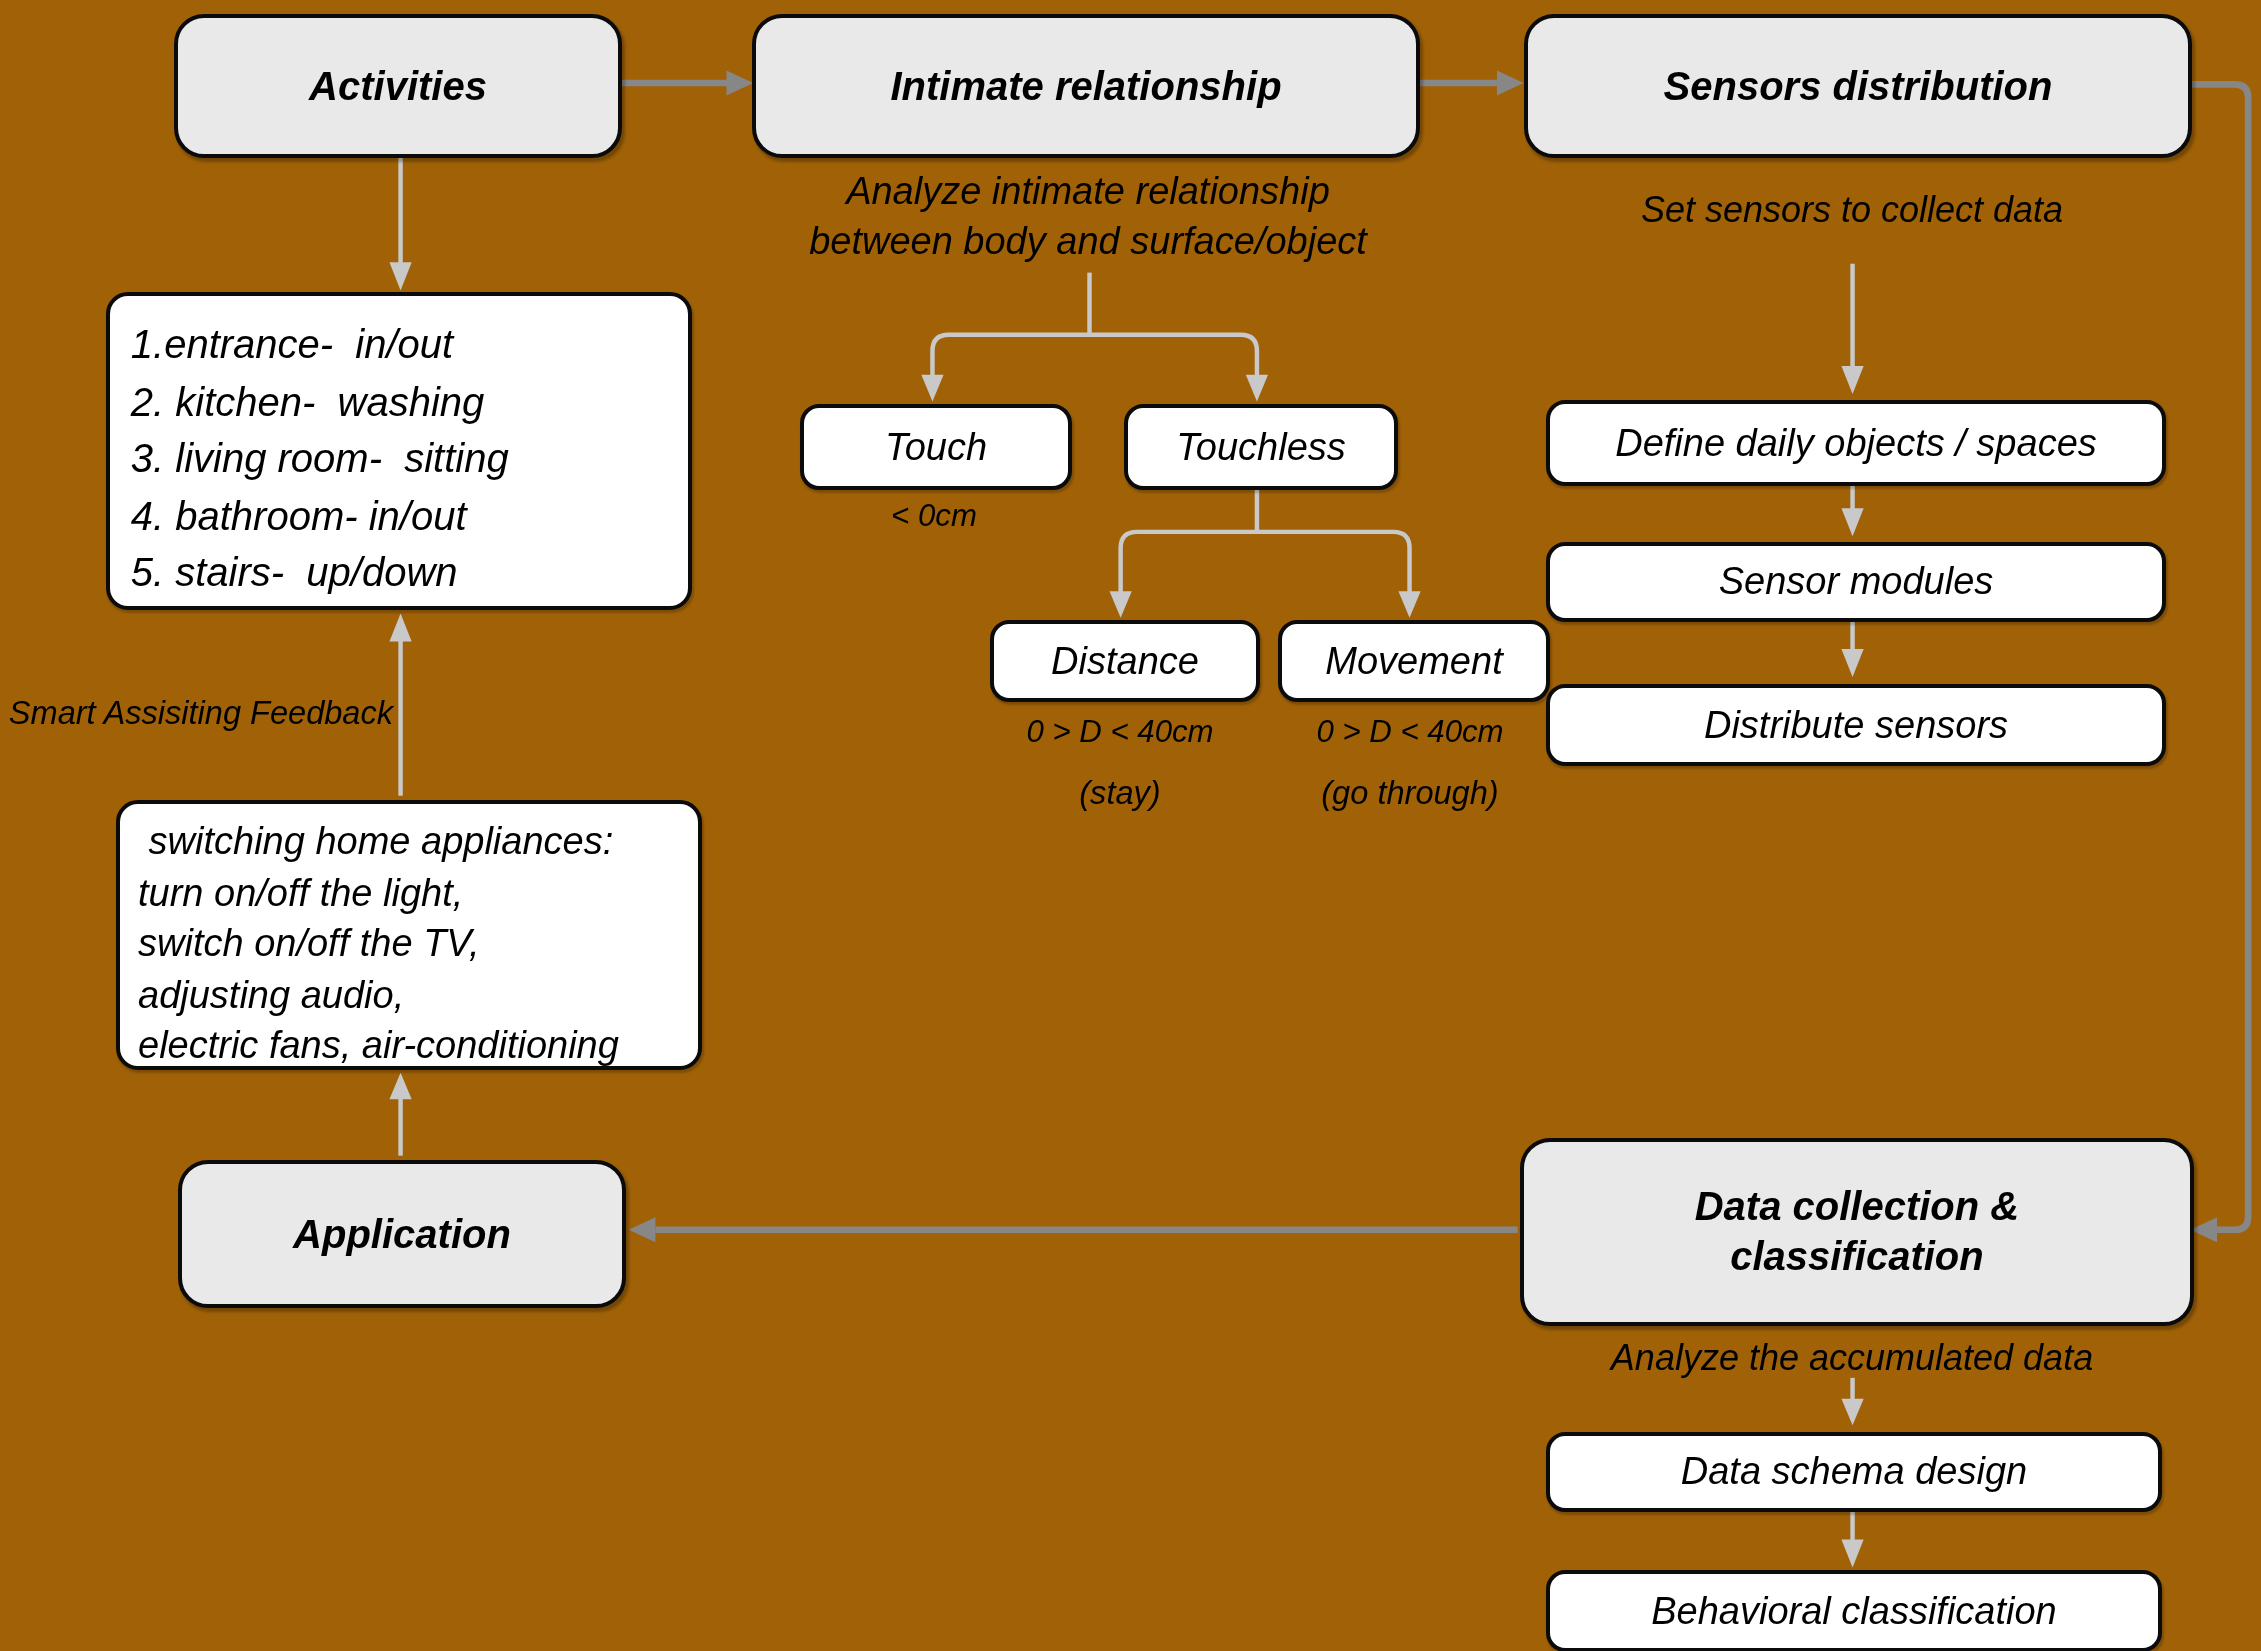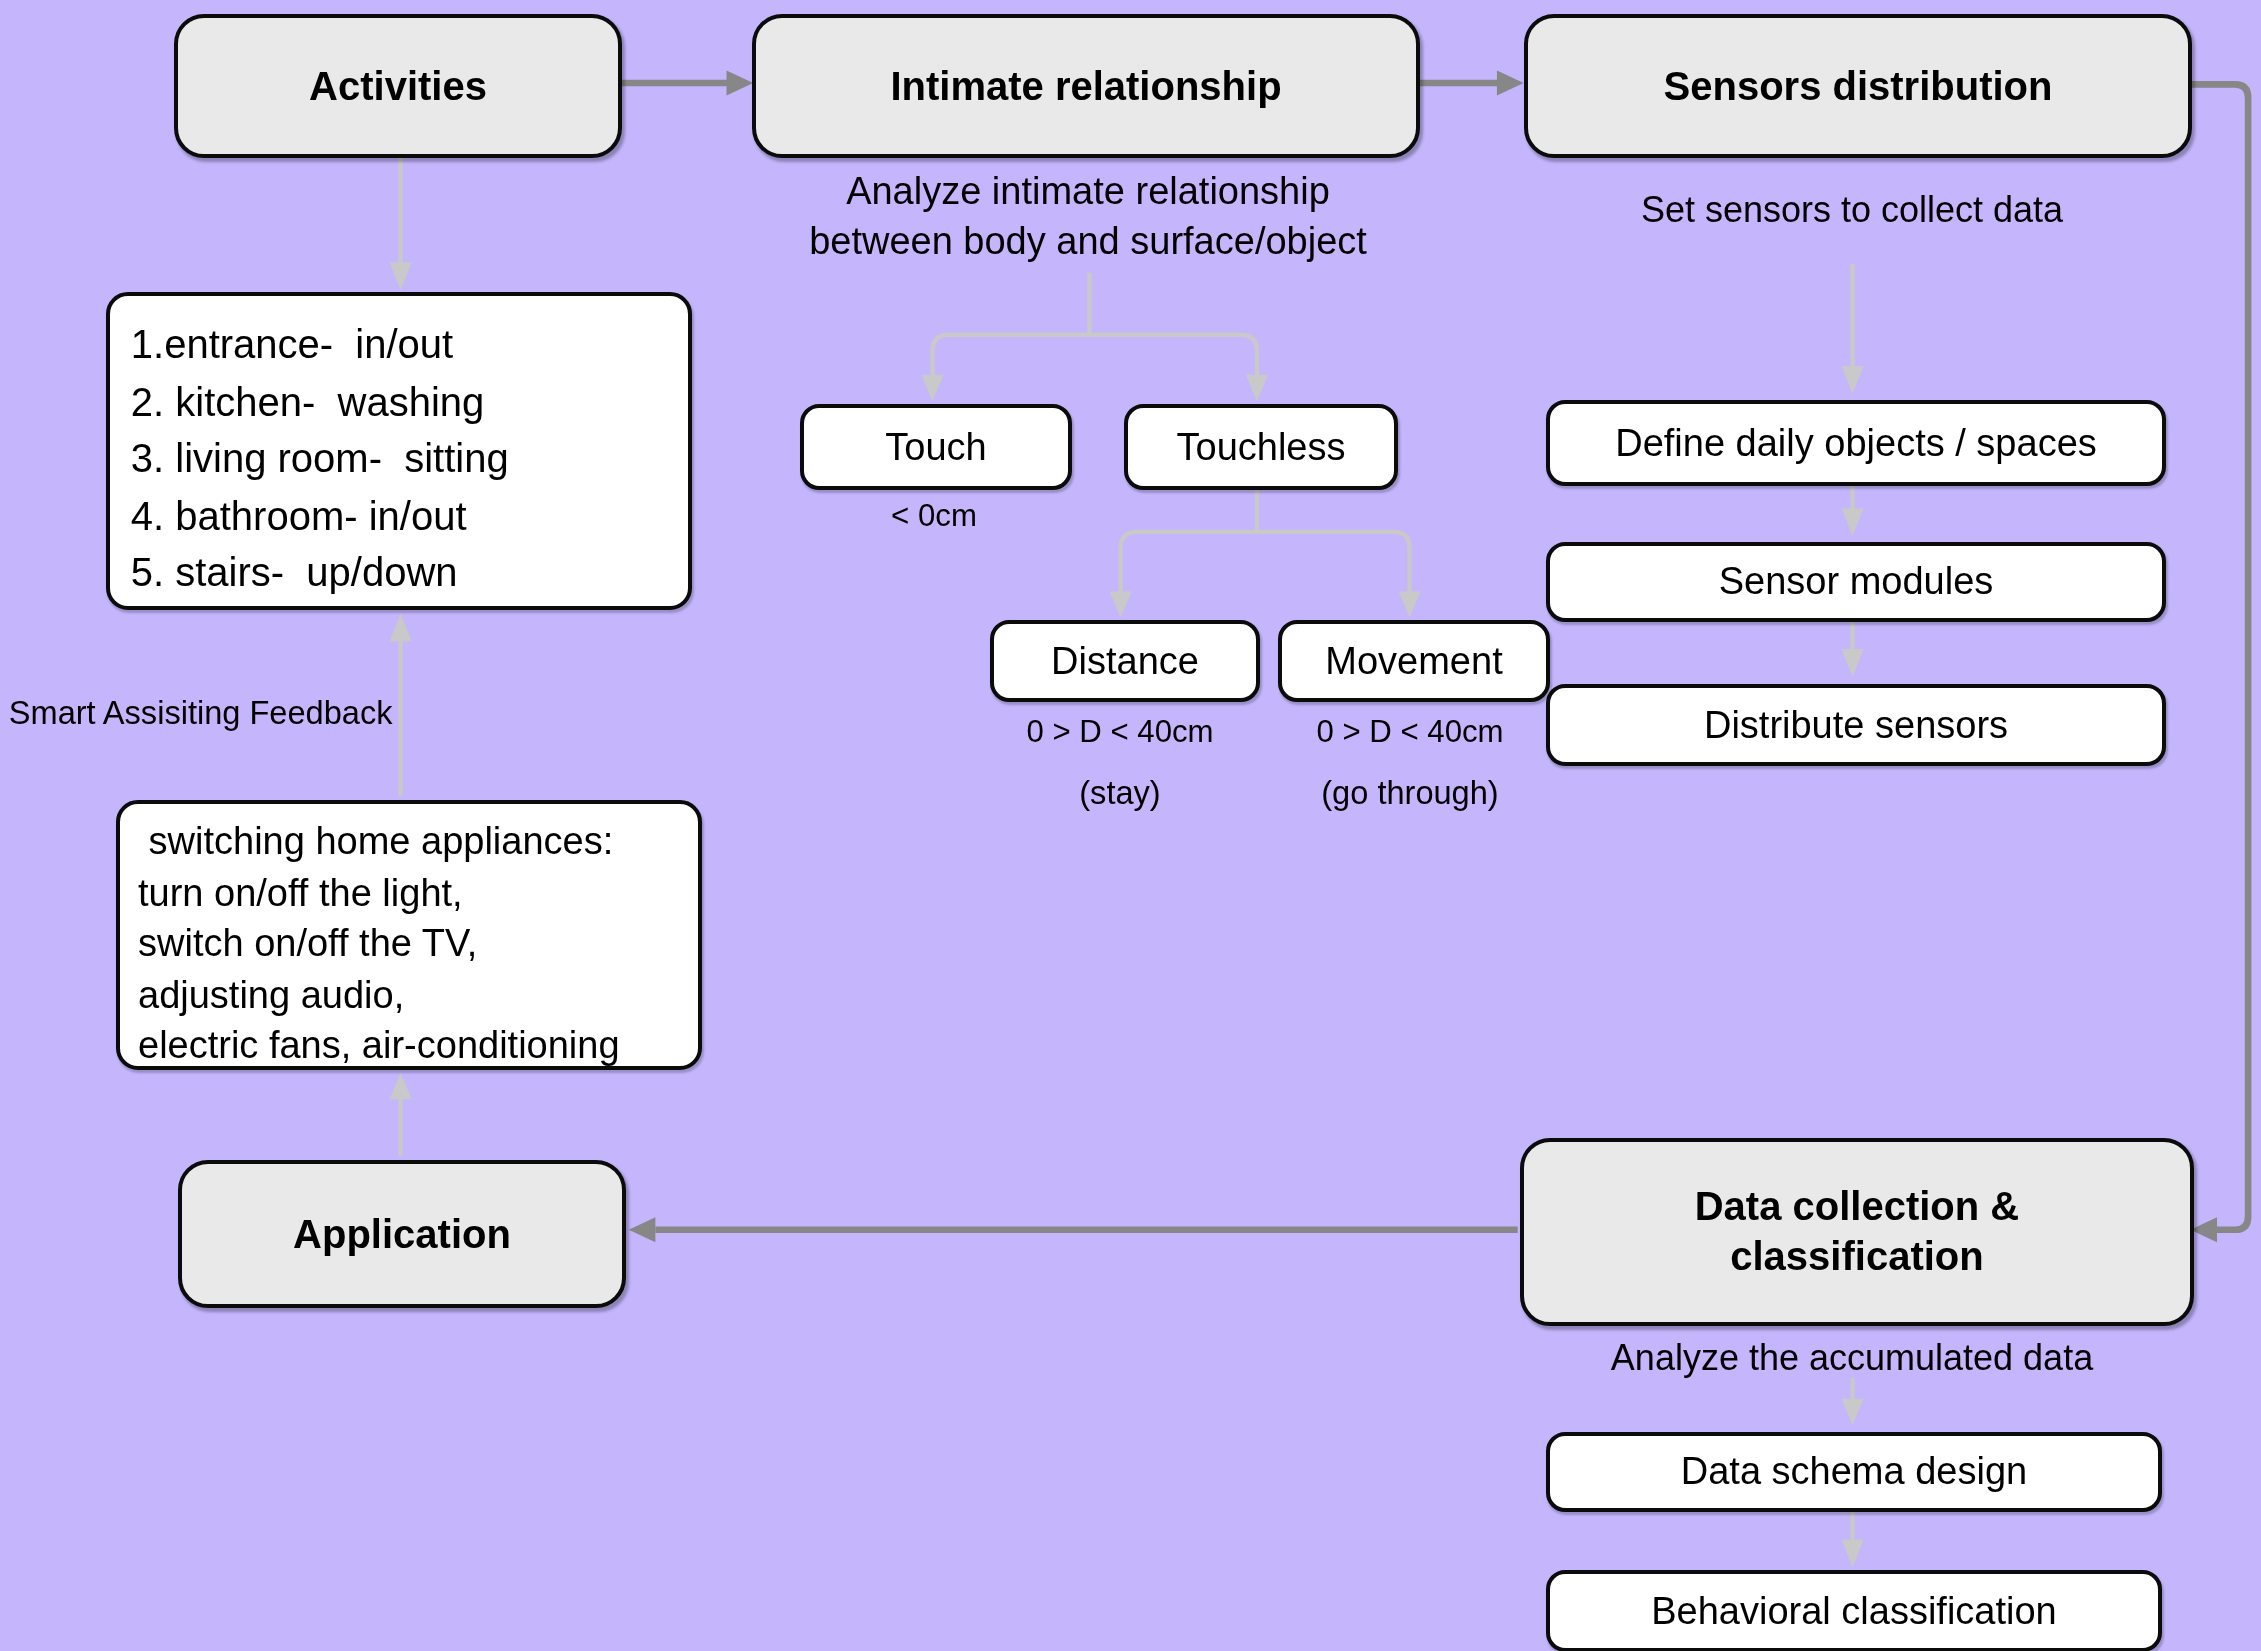--- a/index.html
+++ b/index.html
@@ -1,16 +1,16 @@
 <!DOCTYPE html>
 <html style="font-size:12px"><head>
 <meta charset="utf-8">
 <style>
   html,body{margin:0;padding:0;background:#ffffff;}
-  #viewport{width:2261px;height:1651px;overflow:hidden;background:#c4b5fd;}
+  #viewport{width:2261px;height:1651px;overflow:hidden;background:#a16207;font-style:italic;}
   #scaler{width:1131px;height:826px;transform:scale(2);transform-origin:0 0;position:relative;
           font-family:"Liberation Sans", sans-serif;color:#000;}
   .abs{position:absolute;}
   svg.arrows{position:absolute;left:0;top:0;width:1131px;height:826px;z-index:1;}
   .stage{background:#e9e9e9;border:2.5px solid #0b0b0b;border-radius:15px;
          box-shadow:1.1px 1.9px 1.5px rgba(0,0,0,0.28);
          display:flex;align-items:center;justify-content:center;text-align:center;
          font-weight:bold;font-size:20px;z-index:2;white-space:pre-line;line-height:25px;}
   .sub{background:#ffffff;border:2px solid #0b0b0b;border-radius:9.6px;
        box-shadow:0.7px 1.5px 1.1px rgba(0,0,0,0.22);

